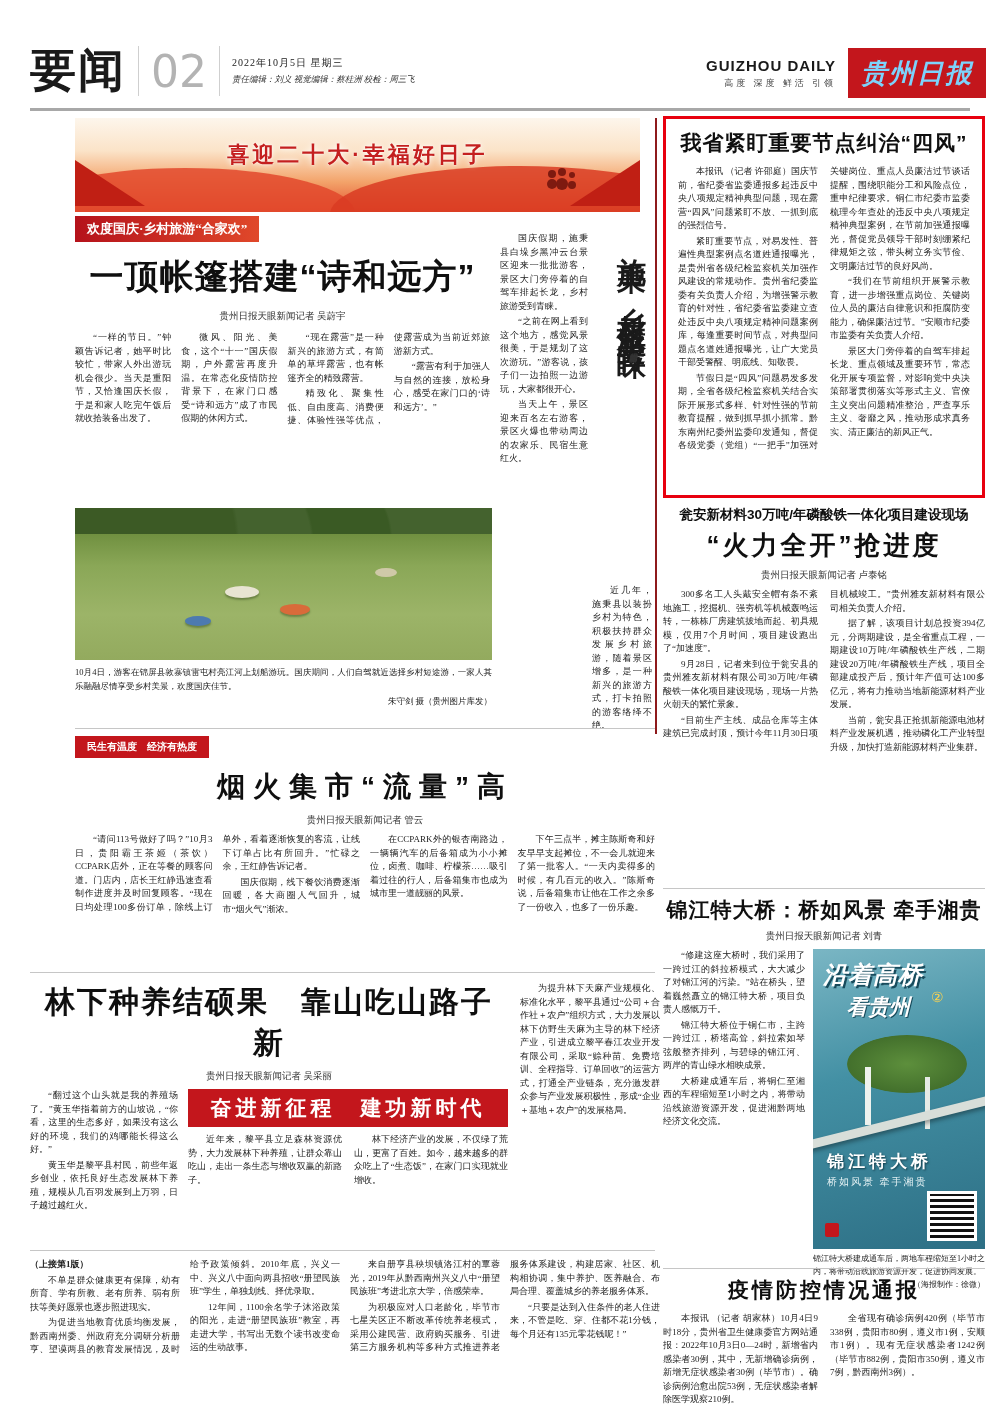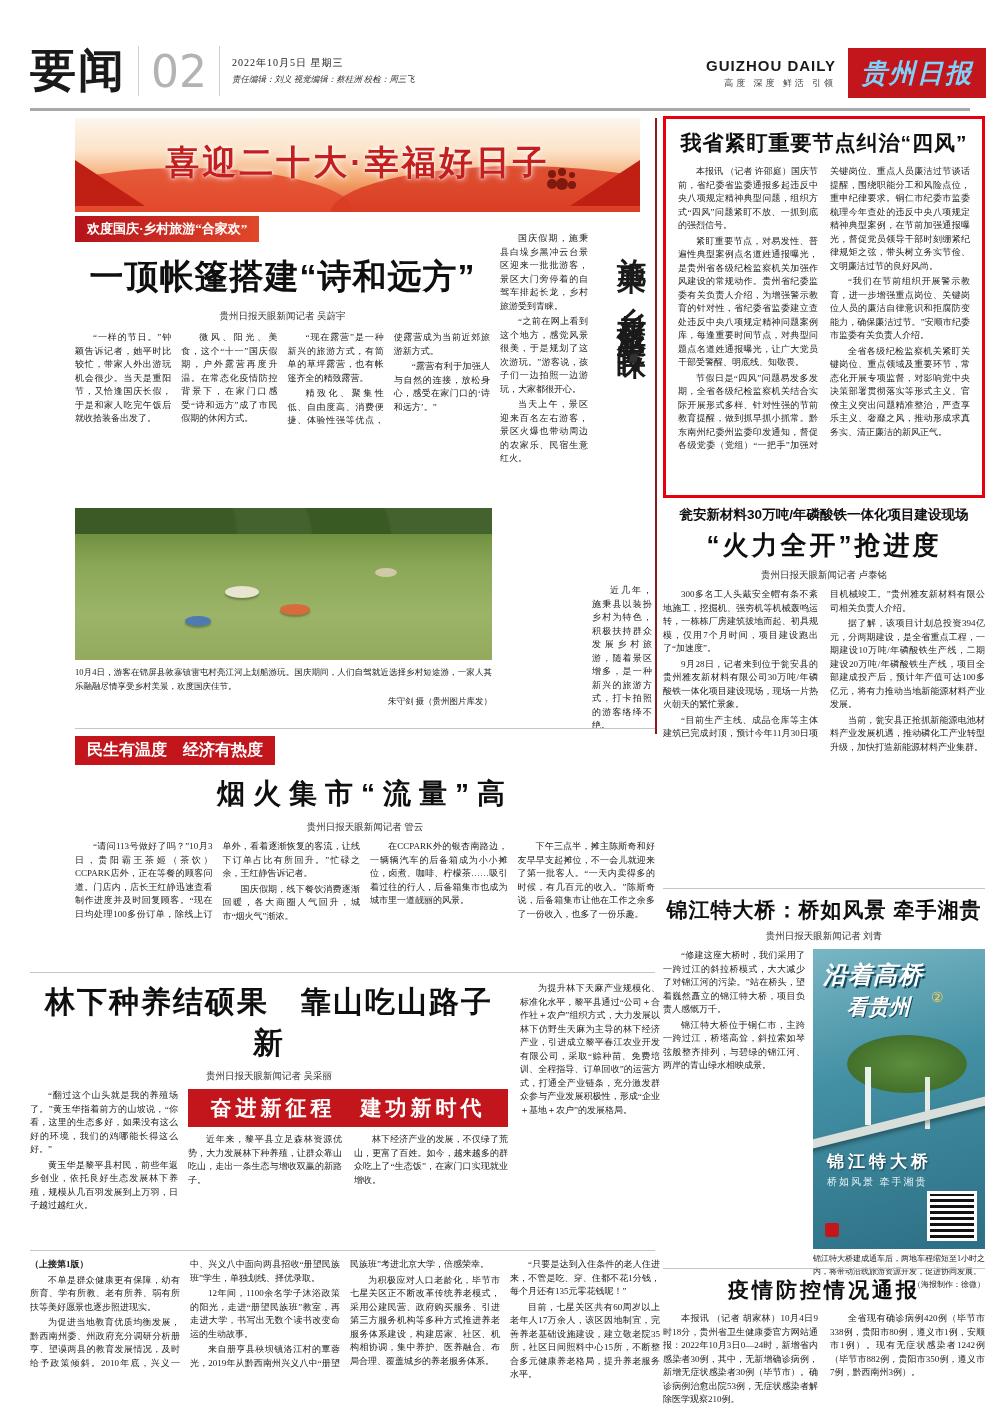--- a/index.html
+++ b/index.html
@@ -19,21 +19,21 @@
   .noindent{text-indent:0 !important;font-weight:bold;}
   
   .m-sep{width:1px;height:50px;background:#cfcfcf;margin:0 12px;}
   
   #banner{background:linear-gradient(180deg,#fdf6ec 0%,#fbe3c8 35%,#f3a36a 68%,#e4512e 100%);overflow:hidden;}
   #banner .dune1{position:absolute;left:-60px;bottom:-46px;width:340px;height:90px;border-radius:50%;background:#e2482c;opacity:.85;}
   #banner .dune2{position:absolute;right:-70px;bottom:-50px;width:380px;height:96px;border-radius:50%;background:#d93b22;opacity:.85;}
   #banner .tri-l{position:absolute;left:0;bottom:6px;width:0;height:0;border-bottom:46px solid #c01f14;border-right:70px solid transparent;}
   #banner .tri-r{position:absolute;right:0;bottom:6px;width:0;height:0;border-bottom:46px solid #c01f14;border-left:70px solid transparent;}
   #banner .title{position:relative;display:block;text-align:center;margin-top:22px;
-     font-family:"Liberation Sans","DejaVu Sans",sans-serif;font-weight:900;font-size:34px;letter-spacing:3px;
+     font-family:"Liberation Sans","DejaVu Sans",sans-serif;font-weight:900;font-size:22px;letter-spacing:3px;
      color:#c41f1f;text-shadow:0 0 6px #ffffff,0 0 2px #ffffff;}
   #banner .family{position:absolute;right:84px;bottom:34px;width:8px;height:8px;border-radius:50%;background:#7e1a10;
      box-shadow:10px -2px 0 0 #7e1a10,20px 1px 0 -1px #7e1a10,10px 10px 0 2px #7e1a10,0 10px 0 1px #7e1a10,20px 11px 0 0 #7e1a10;}
   
   #lake{background:linear-gradient(180deg,#55702f 0%,#6f8f3f 16%,#8aa757 38%,#9cb468 70%,#93aa5e 100%);overflow:hidden;}
   #lake .trees{position:absolute;top:0;left:0;right:0;height:26px;
      background:radial-gradient(circle at 12% 120%,#3c5a25 30%,transparent 31%),
                 radial-gradient(circle at 34% 140%,#44622e 34%,transparent 35%),
                 radial-gradient(circle at 58% 120%,#3a5a24 30%,transparent 31%),
                 radial-gradient(circle at 82% 140%,#44622e 34%,transparent 35%),#4a6a31;}
@@ -126,21 +126,21 @@
     <span style="font-size:8px;font-style:italic;margin-top:10px;color:#333;">贵州日报天眼新闻记者 李丽</span>
   </div>
   <div class="abs body-sm jtext" style="left:592px;top:584px;width:60px;height:148px;">
       <p>近几年，施秉县以装扮乡村为特色，积极扶持群众发展乡村旅游，随着景区增多，是一种新兴的旅游方式，打卡拍照的游客络绎不绝。</p>
     </div>
 
   <div class="abs" style="left:655px;top:118px;width:2px;height:616px;background:#8e1a1c;"></div>
 
   <div class="abs hline" style="left:75px;top:728px;width:580px;"></div>
   <div class="abs" style="left:75px;top:736px;width:580px;">
-    <span class="tag" style="font-size:16px;background:#c3161c;">民生有温度　经济有热度</span>
+    <span class="tag" style="font-size:10px;background:#c3161c;">民生有温度　经济有热度</span>
     <div class="headline" style="font-size:28px;letter-spacing:8px;margin-top:10px;">烟火集市“流量”高</div>
     <div class="byline" style="margin:8px 0 6px;">贵州日报天眼新闻记者 管云</div>
     <div class="body-sm cols4 jtext" style="height:152px;">
         <p>“请问113号做好了吗？”10月3日，贵阳霸王茶姬（茶饮）CCPARK店外，正在等餐的顾客问道。门店内，店长王红静迅速查看制作进度并及时回复顾客。“现在日均处理100多份订单，除线上订单外，看着逐渐恢复的客流，让线下订单占比有所回升。”忙碌之余，王红静告诉记者。</p>
         <p>国庆假期，线下餐饮消费逐渐回暖，各大商圈人气回升，城市“烟火气”渐浓。</p>
         <p>在CCPARK外的银杏南路边，一辆辆汽车的后备箱成为小小摊位，卤煮、咖啡、柠檬茶……吸引着过往的行人，后备箱集市也成为城市里一道靓丽的风景。</p>
         <p>下午三点半，摊主陈斯奇和好友早早支起摊位，不一会儿就迎来了第一批客人。“一天内卖得多的时候，有几百元的收入。”陈斯奇说，后备箱集市让他在工作之余多了一份收入，也多了一份乐趣。</p>
       </div>
   </div>
 
@@ -171,32 +171,31 @@
   <div class="abs hline" style="left:30px;top:1250px;width:625px;"></div>
   <div class="abs body-sm cols4 jtext" style="left:30px;top:1258px;width:630px;height:150px;">
     <p class="noindent">（上接第1版）</p>
     <div>
         <p>不单是群众健康更有保障，幼有所育、学有所教、老有所养、弱有所扶等美好愿景也逐步照进现实。</p>
         <p>为促进当地教育优质均衡发展，黔西南州委、州政府充分调研分析册亨、望谟两县的教育发展情况，及时给予政策倾斜。2010年底，兴义一中、兴义八中面向两县招收“册望民族班”学生，单独划线、择优录取。</p>
         <p>12年间，1100余名学子沐浴政策的阳光，走进“册望民族班”教室，再走进大学，书写出无数个读书改变命运的生动故事。</p>
         <p>来自册亨县秧坝镇洛江村的覃蓉光，2019年从黔西南州兴义八中“册望民族班”考进北京大学，倍感荣幸。</p>
         <p>为积极应对人口老龄化，毕节市七星关区正不断改革传统养老模式，采用公建民营、政府购买服务、引进第三方服务机构等多种方式推进养老服务体系建设，构建居家、社区、机构相协调，集中养护、医养融合、布局合理、覆盖城乡的养老服务体系。</p>
         <p>“只要是达到入住条件的老人住进来，不管是吃、穿、住都不花1分钱，每个月还有135元零花钱呢！”</p>
-        <p>目前，七星关区共有60周岁以上老年人17万余人，该区因地制宜，完善养老基础设施建设，建立敬老院35所，社区日间照料中心15所，不断整合多元健康养老格局，提升养老服务水平。</p>
       </div>
   </div>
 
   <div class="abs" style="left:663px;top:116px;width:322px;height:382px;border:3px solid #e8000e;box-sizing:border-box;padding:10px 12px;">
     <div class="headline" style="font-size:21px;letter-spacing:1px;margin-bottom:8px;">我省紧盯重要节点纠治“四风”</div>
     <div class="body-sm cols2 jtext" style="height:322px;">
-        <p>本报讯 （记者 许邵庭）国庆节前，省纪委省监委通报多起违反中央八项规定精神典型问题，组织方式“四风”问题紧盯不放、一抓到底的强烈信号。</p>
+        <p>本报讯 （记者 许邵庭）国庆节前，省纪委省监委通报多起违反中央八项规定精神典型问题，现在露营“四风”问题紧盯不放、一抓到底的强烈信号。</p>
         <p>紧盯重要节点，对易发性、普遍性典型案例点名道姓通报曝光，是贵州省各级纪检监察机关加强作风建设的常规动作。贵州省纪委监委有关负责人介绍，为增强警示教育的针对性，省纪委省监委建立查处违反中央八项规定精神问题案例库，每逢重要时间节点，对典型问题点名道姓通报曝光，让广大党员干部受警醒、明底线、知敬畏。</p>
         <p>节假日是“四风”问题易发多发期，全省各级纪检监察机关结合实际开展形式多样、针对性强的节前教育提醒，做到抓早抓小抓常。黔东南州纪委州监委印发通知，督促各级党委（党组）“一把手”加强对关键岗位、重点人员廉洁过节谈话提醒，围绕职能分工和风险点位，重申纪律要求。铜仁市纪委市监委梳理今年查处的违反中央八项规定精神典型案例，在节前加强通报曝光，督促党员领导干部时刻绷紧纪律规矩之弦，带头树立务实节俭、文明廉洁过节的良好风尚。</p>
         <p>“我们在节前组织开展警示教育，进一步增强重点岗位、关键岗位人员的廉洁自律意识和拒腐防变能力，确保廉洁过节。”安顺市纪委市监委有关负责人介绍。</p>
-        <p>全省各级纪检监察机关紧盯关键岗位、重点领域及重要环节，常态化开展专项监督，对影响党中央决策部署贯彻落实等形式主义、官僚主义突出问题精准整治，严查享乐主义、奢靡之风，推动形成求真务实、清正廉洁的新风正气。</p>
+        <p>景区大门旁停着的自驾车排起长龙、重点领域及重要环节，常态化开展专项监督，对影响党中央决策部署贯彻落实等形式主义、官僚主义突出问题精准整治，严查享乐主义、奢靡之风，推动形成求真务实、清正廉洁的新风正气。</p>
       </div>
   </div>
 
   <div class="abs" style="left:663px;top:506px;width:322px;">
     <div class="headline" style="font-size:13.5px;">瓮安新材料30万吨/年磷酸铁一体化项目建设现场</div>
     <div class="headline" style="font-size:26px;letter-spacing:3px;margin-top:4px;">“火力全开”抢进度</div>
     <div class="byline" style="margin:6px 0;">贵州日报天眼新闻记者 卢泰铭</div>
     <div class="body-sm cols2 jtext" style="height:292px;">
         <p>300多名工人头戴安全帽有条不紊地施工，挖掘机、强夯机等机械轰鸣运转，一栋栋厂房建筑拔地而起、初具规模，仅用7个月时间，项目建设跑出了“加速度”。</p>
         <p>9月28日，记者来到位于瓮安县的贵州雅友新材料有限公司30万吨/年磷酸铁一体化项目建设现场，现场一片热火朝天的繁忙景象。</p>
@@ -207,20 +206,21 @@
   </div>
 
   <div class="abs hline" style="left:663px;top:888px;width:322px;"></div>
   <div class="abs" style="left:663px;top:896px;width:322px;">
     <div class="headline" style="font-size:21px;letter-spacing:1px;">锦江特大桥：桥如风景  牵手湘贵</div>
     <div class="byline" style="margin:6px 0;">贵州日报天眼新闻记者 刘青</div>
     <div style="display:flex;gap:8px;">
       <div class="body-sm jtext" style="width:142px;height:352px;">
           <p>“修建这座大桥时，我们采用了一跨过江的斜拉桥模式，大大减少了对锦江河的污染。”站在桥头，望着巍然矗立的锦江特大桥，项目负责人感慨万千。</p>
           <p>锦江特大桥位于铜仁市，主跨一跨过江，桥塔高耸，斜拉索如琴弦般整齐排列，与碧绿的锦江河、两岸的青山绿水相映成景。</p>
+          <p>大桥建成通车后，将铜仁至湘西的车程缩短至1小时之内，将带动沿线旅游资源开发，促进湘黔两地经济文化交流。</p>
         </div>
       <div style="width:172px;">
         <div id="poster" style="position:relative;width:172px;height:300px;">
           <span class="ptitle">沿着高桥</span>
           <span class="psub">看贵州</span>
           <span class="pbadge">②</span>
           <span class="island"></span>
           <span class="tower1"></span>
           <span class="tower2"></span>
           <span class="deck"></span>

